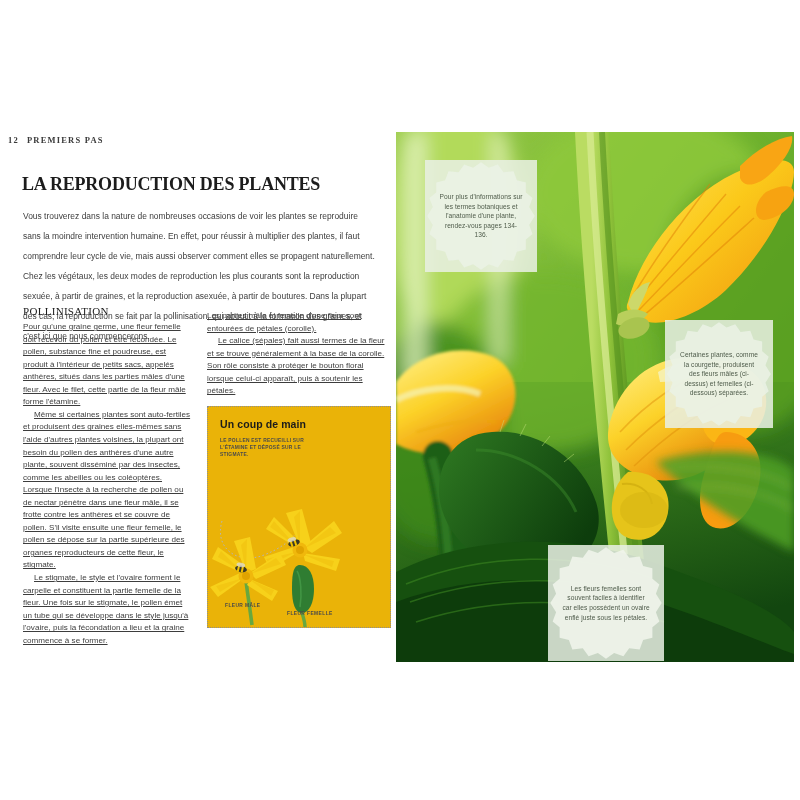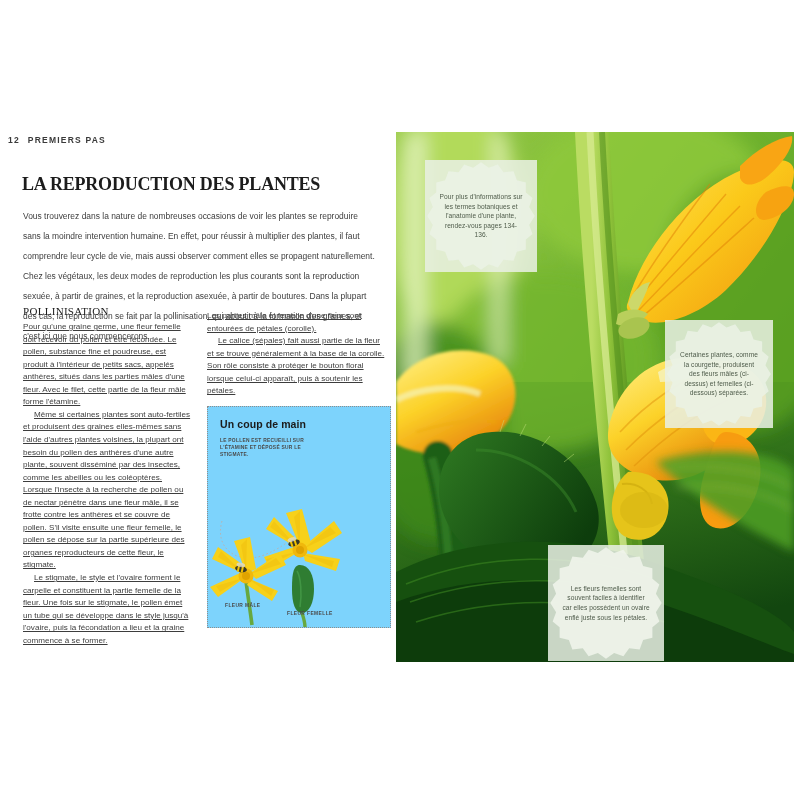--- a/index.html
+++ b/index.html
@@ -13,21 +13,21 @@
     position: relative;
     width: 800px; height: 800px;
     background: #ffffff;
     overflow: hidden;
   }
 
   
   .folio {
     position: absolute;
     left: 8px; top: 135px;
-    font-family: Liberation Sans, sans-serif;
+    font-family: Liberation Serif, serif;
     font-size: 8.5px;
     letter-spacing: 1.2px;
     color: #3a3a3a;
     font-weight: bold;
   }
   .folio .num { margin-right: 8px; }
 
   .headline {
     position: absolute;
     left: 22px; top: 163px;
@@ -70,21 +70,21 @@
   }
   .col p { margin: 0; text-decoration: underline; }
   .col p.indent { text-indent: 11px; }
 
   
   .tipbox {
     position: absolute;
     left: 207px; top: 406px;
     width: 184px; height: 222px;
     border: 1.4px dotted #8d8d8d;
-    background: #7dd3fc;
+    background: #eab308;
     padding: 11px 12px 0 12px;
   }
   .tipbox h3 {
     margin: 0 0 7px 0;
     font-size: 10.5px;
     font-weight: bold;
     color: #1b1b1b;
     letter-spacing: 0.1px;
   }
   .tipbox .tiptext {
@@ -166,21 +166,21 @@
 
   <div class="col left">
     <h2 class="subhead">POLLINISATION</h2>
     <p>Pour qu'une graine germe, une fleur femelle doit recevoir du pollen et être fécondée. Le pollen, substance fine et poudreuse, est produit à l'intérieur de petits sacs, appelés anthères, situés dans les parties mâles d'une fleur. Avec le filet, cette partie de la fleur mâle forme l'étamine.</p>
     <p class="indent">Même si certaines plantes sont auto-fertiles et produisent des graines elles-mêmes sans l'aide d'autres plantes voisines, la plupart ont besoin du pollen des anthères d'une autre plante, souvent disséminé par des insectes, comme les abeilles ou les coléoptères. Lorsque l'insecte à la recherche de pollen ou de nectar pénètre dans une fleur mâle, il se frotte contre les anthères et se couvre de pollen. S'il visite ensuite une fleur femelle, le pollen se dépose sur la partie supérieure des organes reproducteurs de cette fleur, le stigmate.</p>
     <p class="indent">Le stigmate, le style et l'ovaire forment le carpelle et constituent la partie femelle de la fleur. Une fois sur le stigmate, le pollen émet un tube qui se développe dans le style jusqu'à l'ovaire, puis la fécondation a lieu et la graine commence à se former.</p>
   </div>
 
   <div class="col right">
     <p>Les parties mâle et femelle d'une fleur sont entourées de pétales (corolle).</p>
-    <p class="indent">Le calice (sépales) fait aussi partie de la fleur et se trouve généralement à la base de la corolle. Son rôle consiste à protéger le bouton floral lorsque celui-ci apparaît, puis à soutenir les pétales.</p>
+    <p class="indent">Le calice (sépales) fait aussi termes de la fleur et se trouve généralement à la base de la corolle. Son rôle consiste à protéger le bouton floral lorsque celui-ci apparaît, puis à soutenir les pétales.</p>
   </div>
 
   <div class="tipbox">
     <h3>Un coup de main</h3>
     <div class="tipcaption">LE POLLEN EST RECUEILLI SUR L'ÉTAMINE ET DÉPOSÉ SUR LE STIGMATE.</div>
 
     <div class="illus">
       <svg width="184" height="126" viewBox="0 0 184 126" xmlns="http://www.w3.org/2000/svg">
 
         <path d="M14 18 C 6 46, 30 62, 56 52 C 86 40, 96 24, 92 10" fill="none" stroke="#b5b5b5" stroke-width="1" stroke-dasharray="1.6 2.4"></path>

